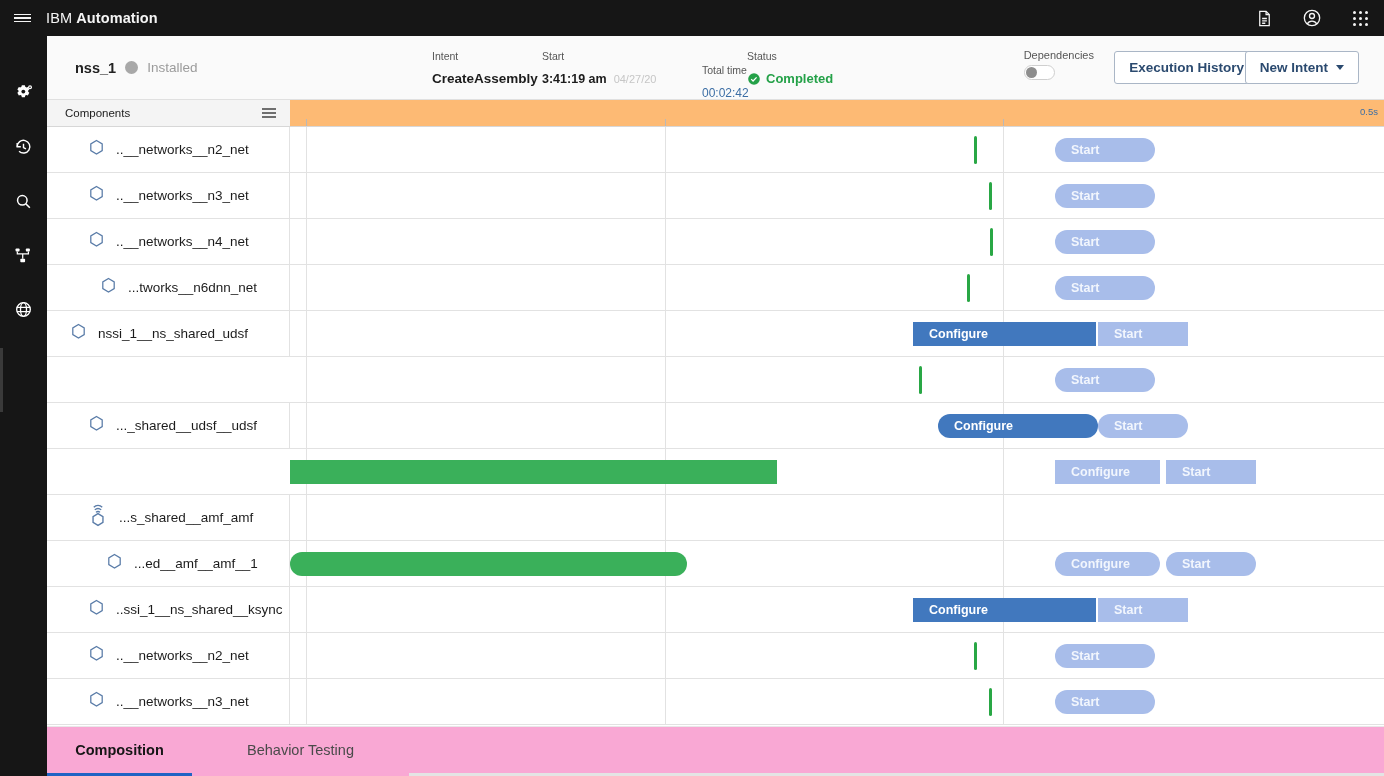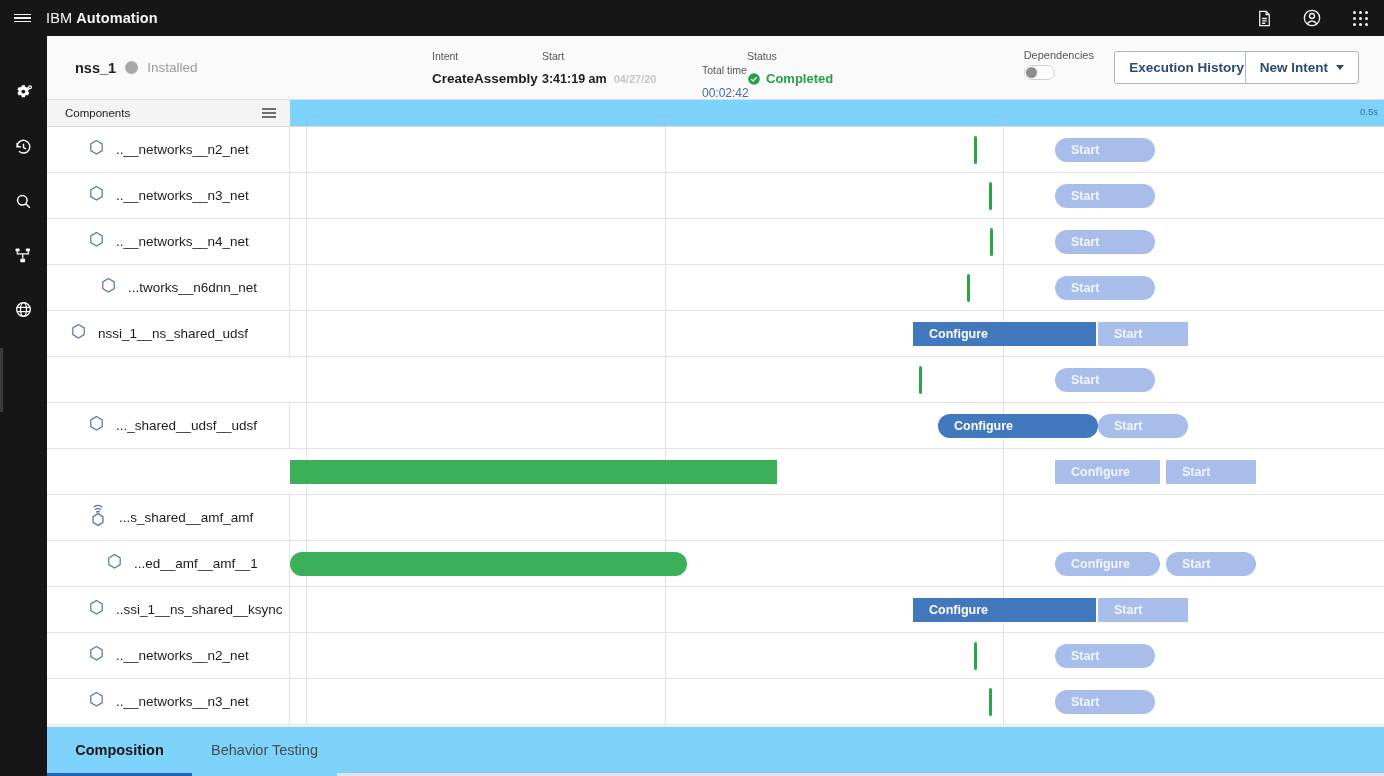--- a/index.html
+++ b/index.html
@@ -70,21 +70,21 @@
   .dot-installed {
     width: 13px; height: 13px; border-radius: 50%; background: #a8a8a8;
   }
   .installed-txt { font-size: 13.5px; color: #9b9b9b; }
 
   .meta-group { position: absolute; display: flex; flex-direction: column; gap: 8px; }
   .meta-label { font-size: 10.5px; color: #565656; line-height: 13px; }
   .meta-value { font-size: 13.5px; line-height: 16px; }
   .meta-value.bold { font-weight: 700; color: #1c1c1c; }
   .meta-value.plain { color: #1c1c1c; font-weight: 600; font-size: 12.5px;}
-  .meta-value.muted { color: #c6c6c6; font-weight: 700; font-size: 11px; text-align: center; }
+  .meta-value.muted { color: #c6c6c6; font-weight: 400; font-size: 11px; text-align: center; }
   .meta-value.link { color: #3c6ea5; font-size: 12px; font-weight: 500;}
   .meta-value.ok { color: #24a148; font-weight: 700; font-size: 13px;
     display: flex; align-items: center; gap: 5px; }
 
   .g-intent { left: 385px; top: 14px; }
   .g-start  { left: 495px; top: 14px; }
   .g-total  { left: 655px; top: 28px; }
   .g-status { left: 700px; top: 14px; }
   .row-inline { display: flex; align-items: baseline; gap: 7px; }
 
@@ -125,21 +125,21 @@
   }
   .col-head-title { font-size: 11.5px; color: #1c1c1c; }
   .sortglyph { margin-left: auto; display: flex; flex-direction: column; gap: 2.5px;}
   .sortglyph i { display: block; height: 1.5px; background: #6f6f6f; }
   .sortglyph i:nth-child(1){ width: 14px; }
   .sortglyph i:nth-child(2){ width: 14px; }
   .sortglyph i:nth-child(3){ width: 14px; }
 
   .ruler {
     position: absolute; left: 243px; top: 0; right: 0; height: 27px;
-    background: #7dd3fc; border-bottom: 1px solid #d7d7d7;
+    background: #fdba74; border-bottom: 1px solid #d7d7d7;
   }
   .ruler .tick-label {
     position: absolute; right: 6px; top: 6px;
     font-size: 9.5px; color: #3c6ea5;
   }
   .ruler .tick {
     position: absolute; bottom: 0; width: 1px; height: 7px; background: #b9b9b9;
   }
 
   .rows { position: absolute; left: 0; top: 27px; right: 0; bottom: 0; }
@@ -173,22 +173,23 @@
   .bar.green { background: #3ab05a; }
   .bar.round { border-radius: 12px; }
   .tickbar {
     position: absolute; top: 9px; width: 3px; height: 28px;
     background: #29a745; border-radius: 2px;
   }
 
   
   .tabs {
     position: absolute; left: 0; bottom: 0; width: 1337px; height: 50px;
-    background: #7dd3fc; border-top: 1px solid #e8e8e8; display: flex;
+    background: #f9a8d4; border-top: 1px solid #e8e8e8; display: flex;
     align-items: stretch;
+    gap: 36px;
   }
   .tab {
     min-width: 145px; display: flex; align-items: center;
     justify-content: center; font-size: 14.5px; color: #4a4a4a;
     cursor: pointer; border-bottom: 3px solid transparent;
   }
   .tab.active { color: #161616; font-weight: 700; border-bottom-color: #1f63c4; }
   .tabs-rest { flex: 1; border-bottom: 3px solid #e4e4e4; }
 
   .scroll-nub {

